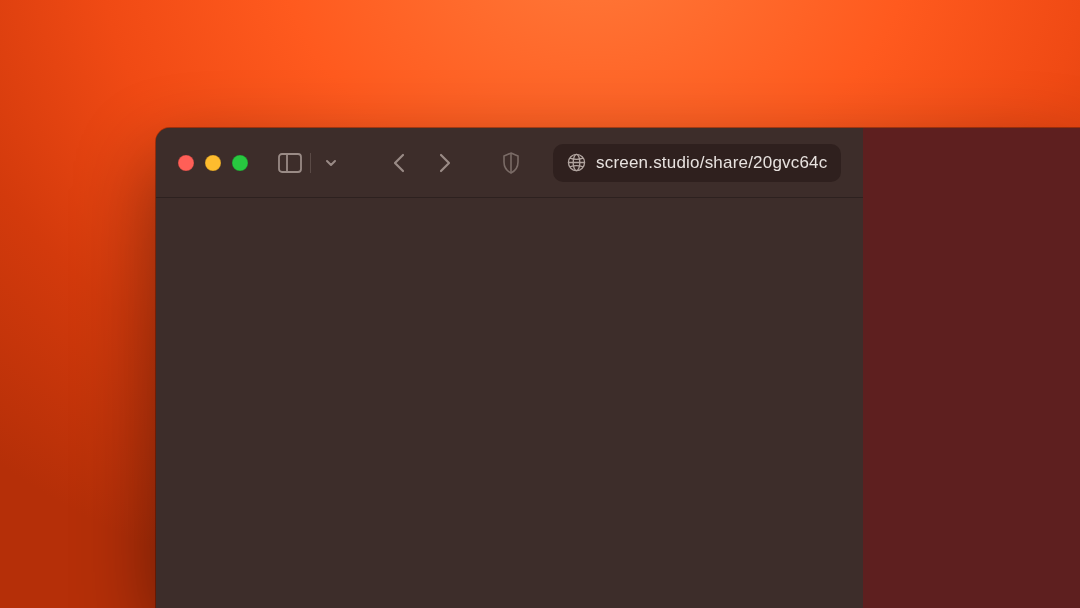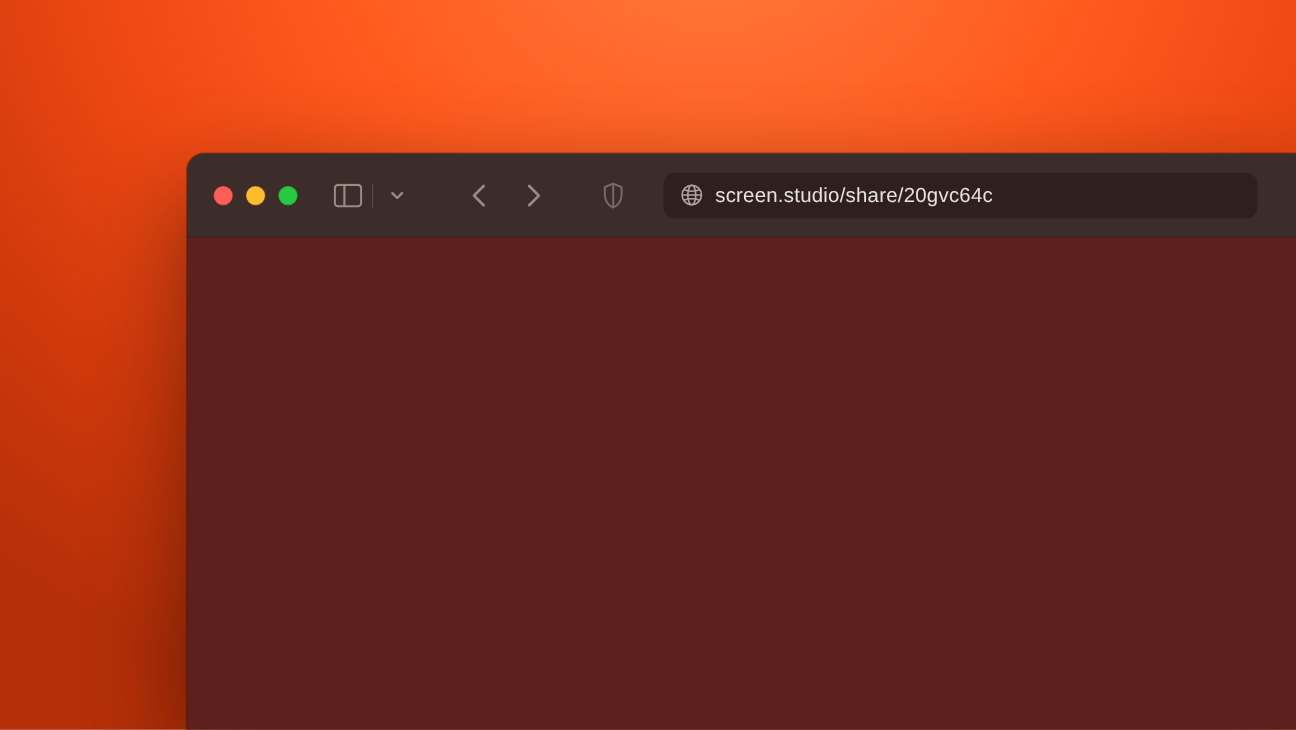--- a/index.html
+++ b/index.html
@@ -21,21 +21,21 @@
       position: absolute;
       top: 128px;
       left: 156px;
       right: 0;
       bottom: 0;
       background: #3d2d2a;
       border-top-left-radius: 14px;
       box-shadow: 0 30px 80px rgba(0,0,0,0.45), 0 0 0 1px rgba(0,0,0,0.3);
       overflow: hidden;
       display: flex;
-      flex-direction: column;
+      flex-direction: row;
     }
     
     .toolbar {
       height: 70px;
       display: flex;
       align-items: center;
       padding: 0 22px;
       gap: 10px;
       background: #3d2d2a;
       border-bottom: 1px solid rgba(0,0,0,0.25);

